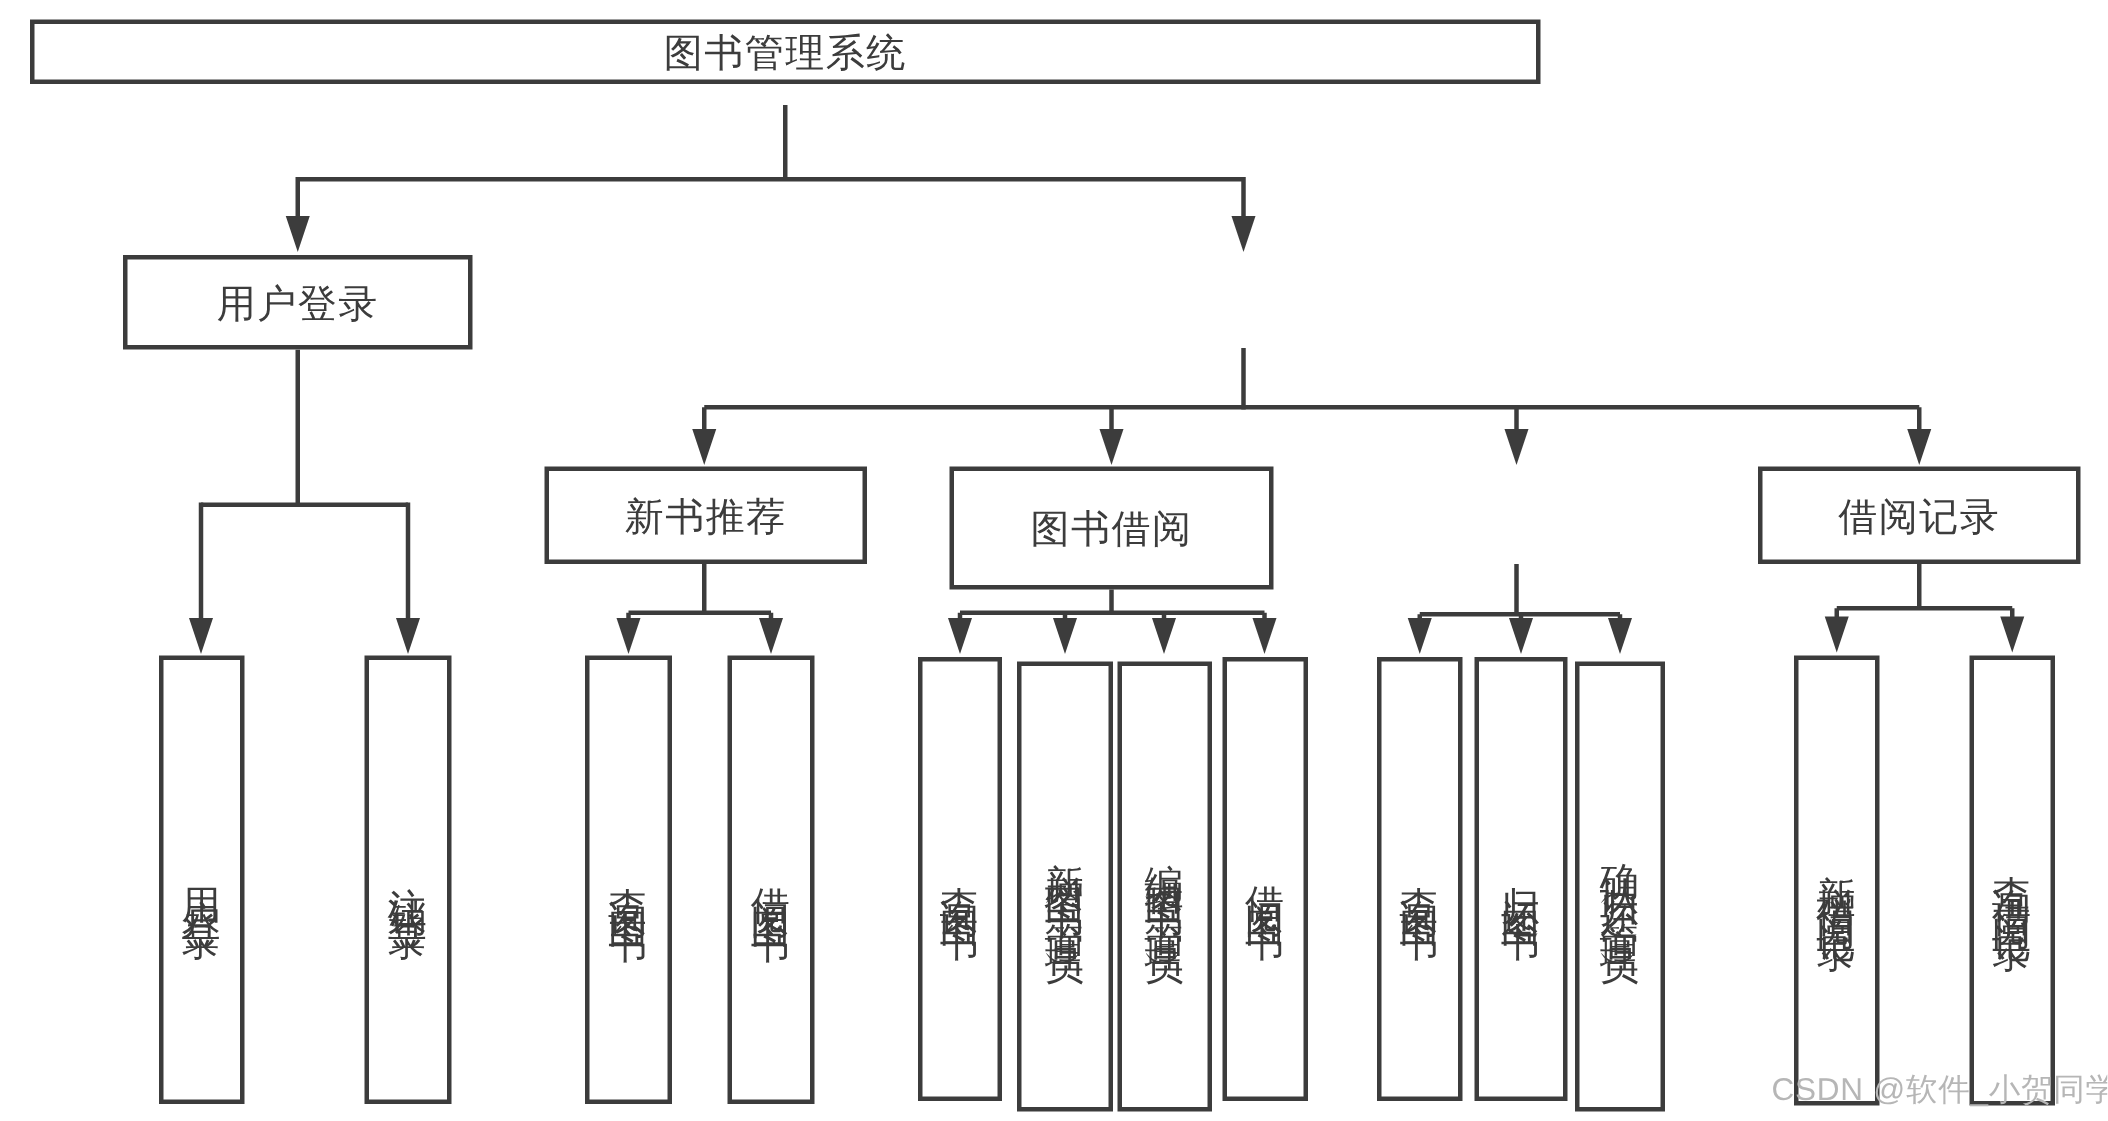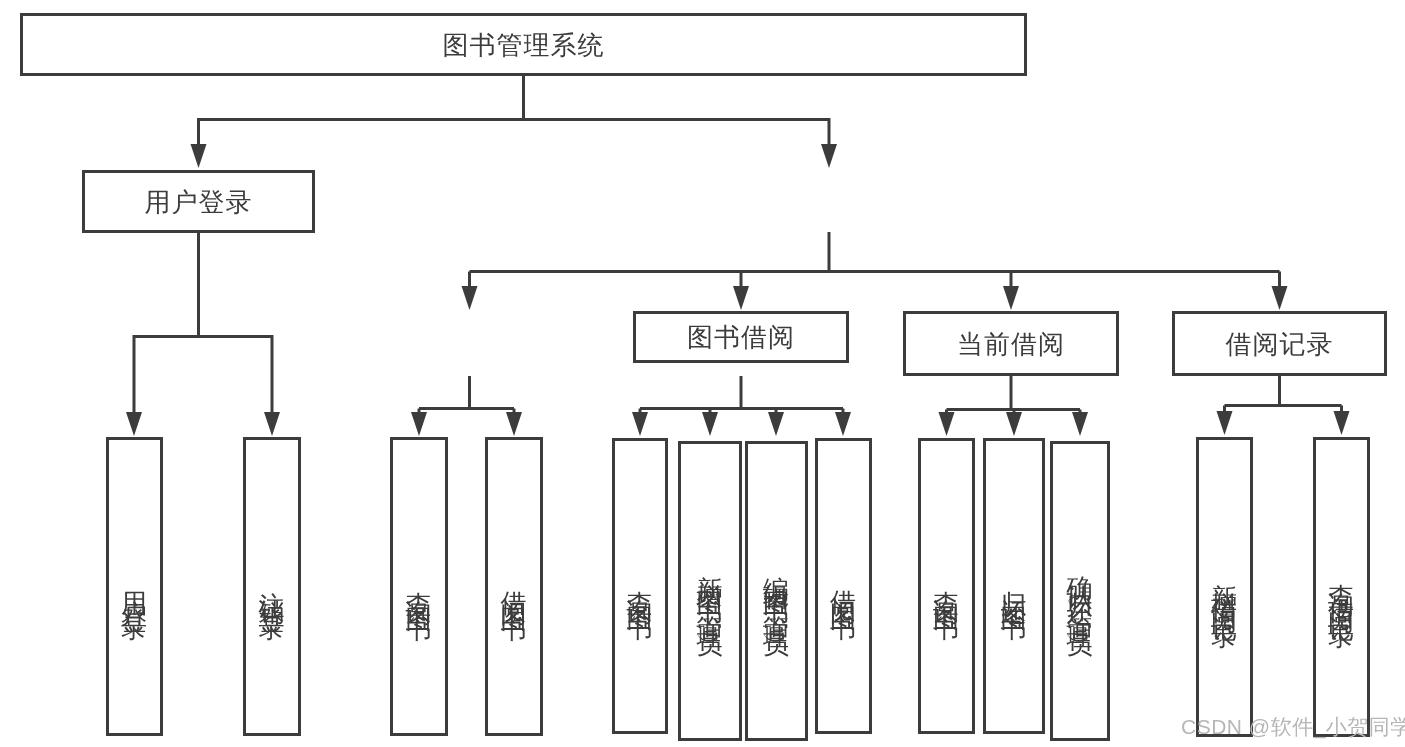--- a/index.html
+++ b/index.html
@@ -95,33 +95,33 @@
     <polygon class="carrow" points="1072,412 1088,412 1080,436"></polygon>
 
     <path class="cline" d="M1279.5 376 V406.5"></path>
     <path class="cline" d="M1224.5 405.5 H1341.5"></path>
     <path class="cline" d="M1224.5 405.5 V412"></path>
     <path class="cline" d="M1341.5 405.5 V412"></path>
     <polygon class="carrow" points="1216.5,411 1232.5,411 1224.5,435"></polygon>
     <polygon class="carrow" points="1333.5,411 1349.5,411 1341.5,435"></polygon>
   </svg>
 
-  <div class="box hbox" style="left:20px;top:13px;width:1007px;height:63px">
+  <div class="box hbox" style="left:20px;top:13px;width:1007px;height:43px">
     <span>图书管理系统</span>
   </div>
 
   <div class="box hbox" style="left:82px;top:170px;width:233px;height:63px">
     <span>用户登录</span>
   </div>
 
-  <div class="box hbox" style="left:633px;top:311px;width:216px;height:52px">
+  <div class="box hbox" style="left:363px;top:311px;width:215px;height:65px">
+    <span>新书推荐</span>
+  </div>
+  <div class="box hbox" style="left:633px;top:311px;width:216px;height:82px">
     <span>图书借阅</span>
-  </div>
-  <div class="box hbox" style="left:903px;top:311px;width:216px;height:65px">
-    <span>当前借阅</span>
   </div>
   <div class="box hbox" style="left:1172px;top:311px;width:215px;height:65px">
     <span>借阅记录</span>
   </div>
 
   <div class="box vbox" style="left:106px;top:437px;width:57px;height:299px">
     <span>用户登录</span>
   </div>
   <div class="box vbox" style="left:243px;top:437px;width:58px;height:299px">
     <span>注销登录</span>

